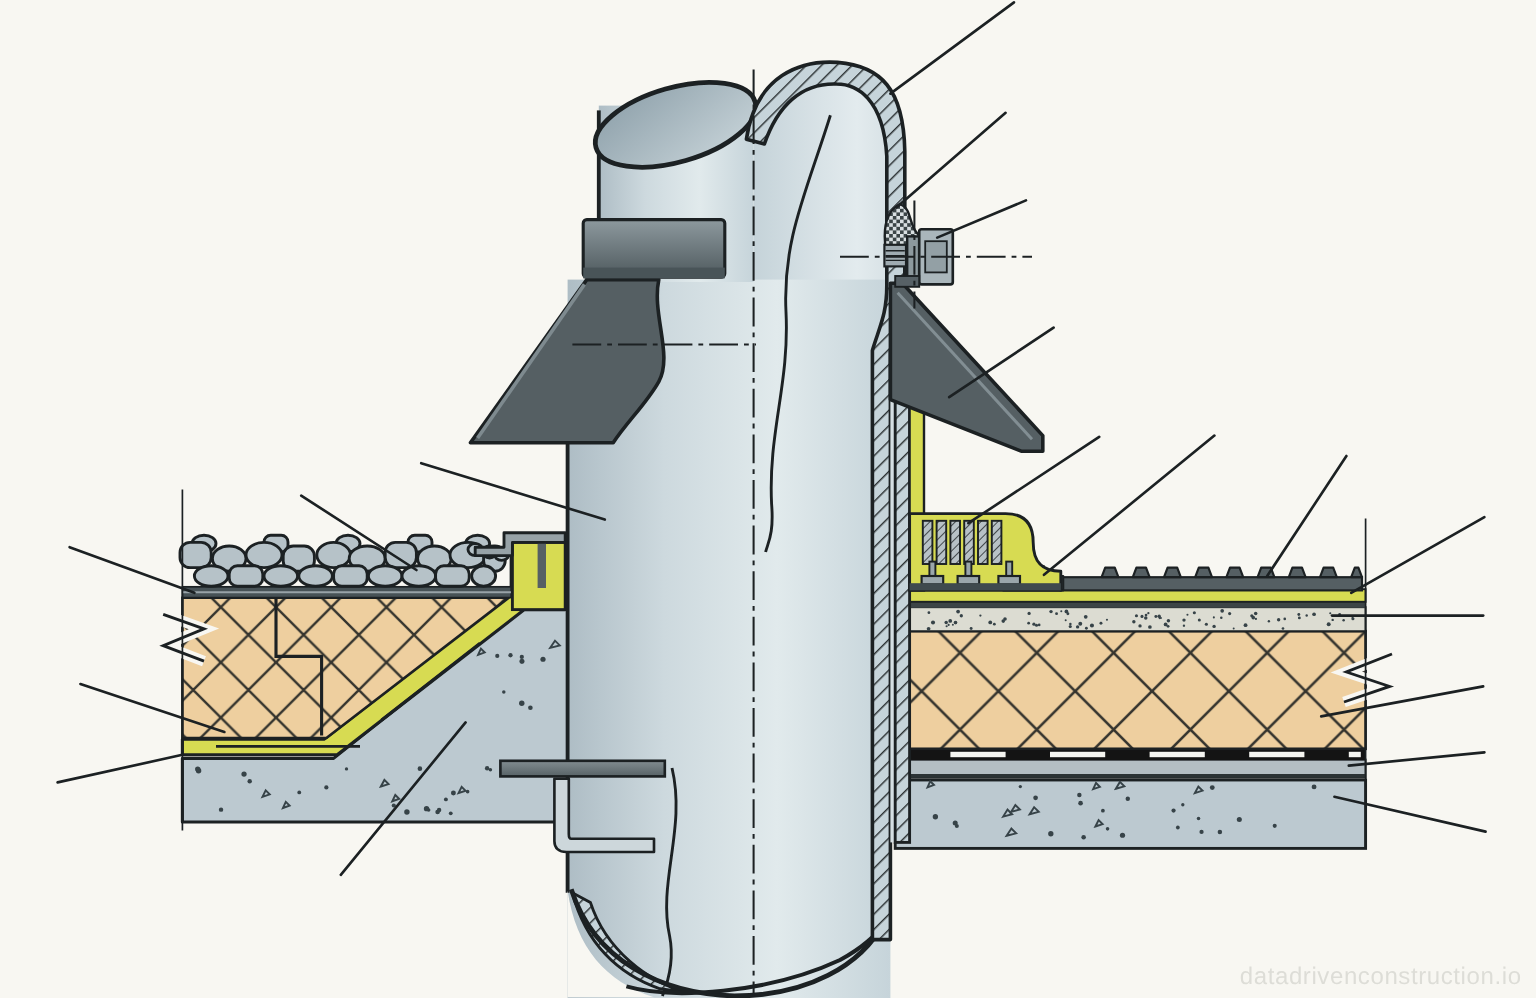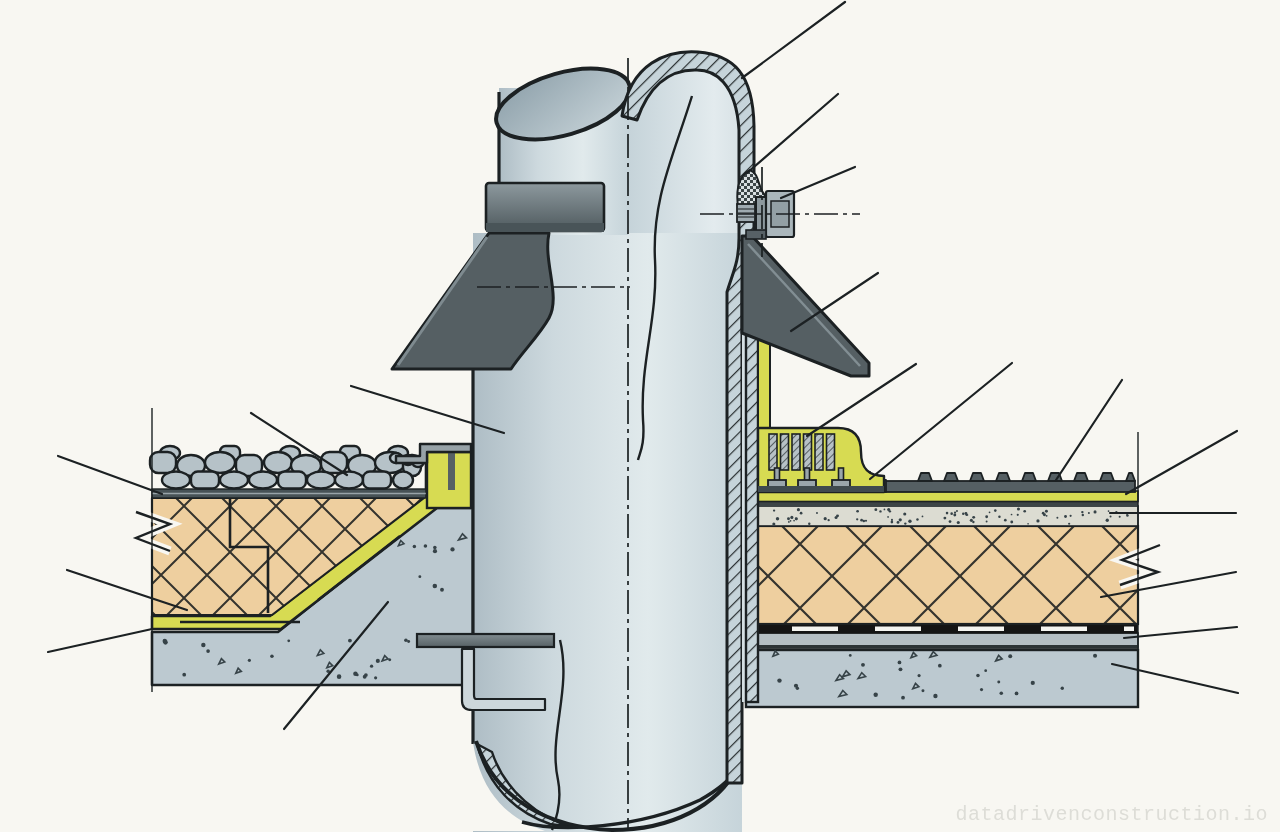--- a/index.html
+++ b/index.html
@@ -1,17 +1,17 @@
 <!DOCTYPE html>
 <html style="--bg: #f8f7f2; --outline: #1c2123; --pipe: #cfdce1; --sleeve: #ccd9df; --hatchbg: #c6d4da; --hooddark: #555f63; --clampgray: #68747a; --membrane: #d7db52; --insul: #eecf9f; --insline: #35342e; --concrete: #bcc9d0; --speck: #374348; --screed: #dcdcd2; --gravel: #b6c2c8; --steel: #6d787c; --vapor: #141414; --dashwhite: #f4f4f0; --wm: #d9d9d3;"><head>
 <meta charset="utf-8">
 <style>
   html,body{margin:0;padding:0;background:var(--bg,#f8f7f2);}
   .stage{width:1280px;height:832px;position:relative;overflow:hidden;background:var(--bg,#f8f7f2);
-         font-family:Liberation Mono, monospace;}
+         font-family:Liberation Sans, sans-serif;}
   svg{display:block}
   .ol{stroke:var(--outline,#1c2123);}
   .leader{stroke:var(--outline,#1c2123);stroke-width:2.2;stroke-linecap:round;}
   .cline{stroke:var(--outline,#1c2123);stroke-width:1.7;stroke-dasharray:24 5 4 5;}
   .bline{stroke:var(--outline,#1c2123);stroke-width:1.4;}
   .wm{fill:var(--wm,#d9d9d3);font-size:20px;letter-spacing:.5px;opacity:.85;}
 </style>
 </head>
 <body>
 

